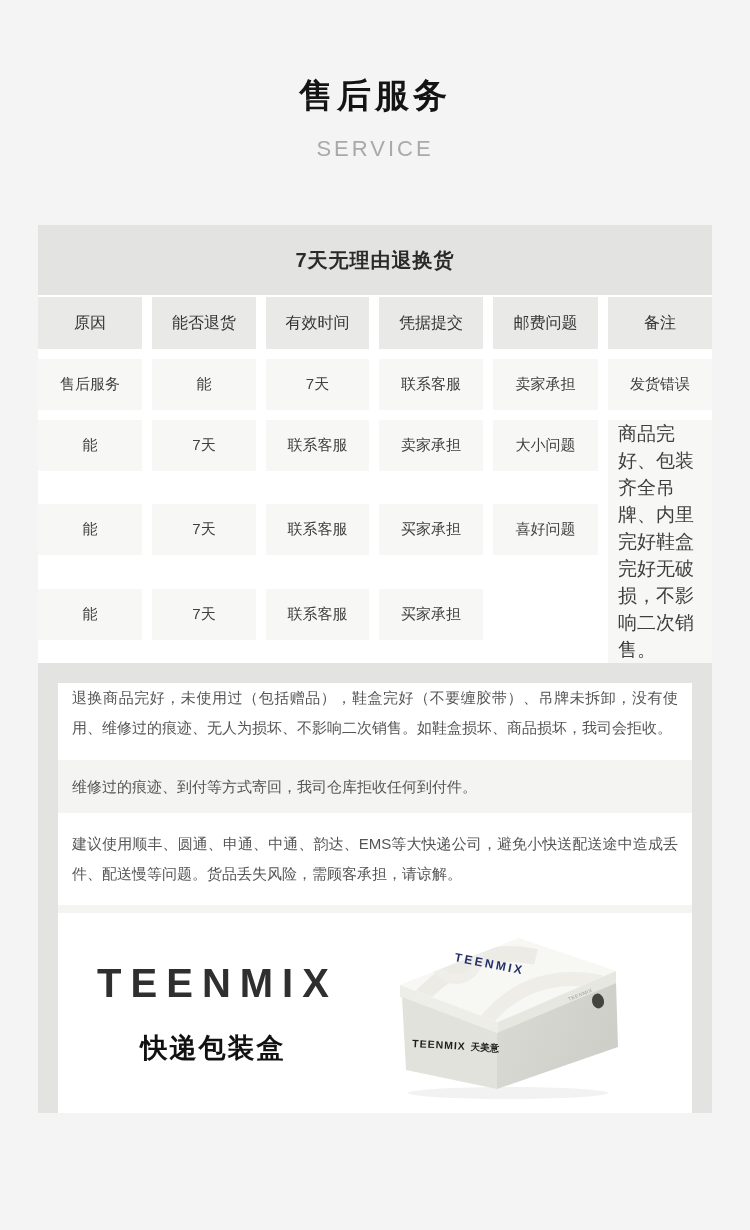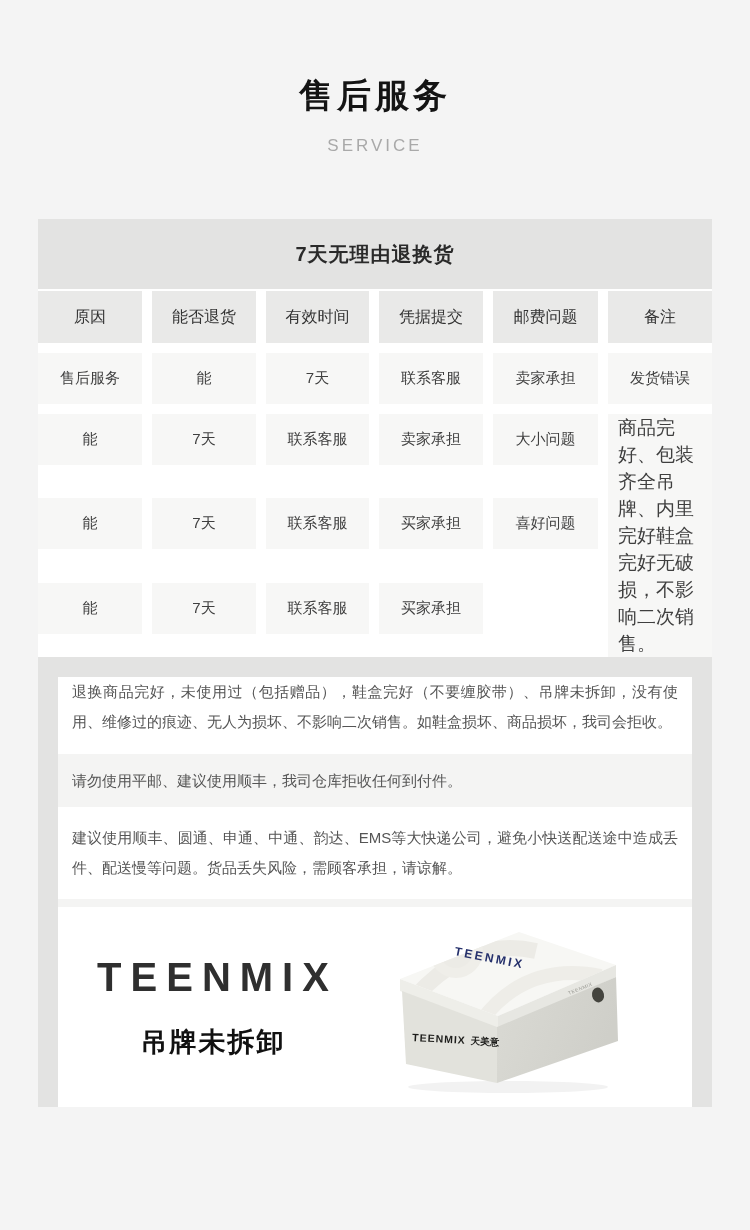--- a/index.html
+++ b/index.html
@@ -10,21 +10,21 @@
     font-family:"Liberation Sans","DejaVu Sans",sans-serif;
     color:#333;
   }
   
   .page-header { text-align:center; padding-top:78px; }
   .page-title {
     font-size:34px; font-weight:700; letter-spacing:4px;
     color:#141414; line-height:1;
   }
   .page-subtitle {
-    margin-top:24px; font-size:17px; letter-spacing:3px;
+    margin-top:24px; font-size:22px; letter-spacing:3px;
     color:#a9a9a9; font-weight:400;
   }
   
   .container {
     width:674px; margin:63px auto 0; background:#e3e3e2;
   }
   .banner {
     height:70px; display:flex; align-items:center; justify-content:center;
     font-size:20px; font-weight:700; color:#2a2a2a; letter-spacing:1px;
   }
@@ -128,30 +128,30 @@
     <div class="td">能</div>
     <div class="td">7天</div>
     <div class="td">联系客服</div>
     <div class="td">买家承担</div>
   </div>
 
   <div class="panel">
 
     <p class="para">退换商品完好，未使用过（包括赠品），鞋盒完好（不要缠胶带）、吊牌未拆卸，没有使用、维修过的痕迹、无人为损坏、不影响二次销售。如鞋盒损坏、商品损坏，我司会拒收。</p>
 
-    <div class="para-stripe">请勿使用平邮、建议使用顺丰，我司仓库拒收任何到付件。</div>
+    <div class="para-stripe">维修过的痕迹、到付等方式寄回，我司仓库拒收任何到付件。</div>
 
     <p class="para para-3">建议使用顺丰、圆通、申通、中通、韵达、EMS等大快递公司，避免小快送配送途中造成丢件、配送慢等问题。货品丢失风险，需顾客承担，请谅解。</p>
 
     <div class="divider"></div>
 
     <div class="packaging">
       <div class="brand-block">
         <div class="brand-name">TEENMIX</div>
-        <div class="brand-label">吊牌未拆卸</div>
+        <div class="brand-label">快递包装盒</div>
       </div>
 
       <svg class="box-art" width="240" height="178" viewBox="0 0 240 178" aria-hidden="true">
         <defs>
           <clipPath id="lidClip">
             <polygon points="14,58 133,11 230,44 112,95"></polygon>
           </clipPath>
           <linearGradient id="sideGrad" x1="0" y1="0" x2="1" y2="0.3">
             <stop offset="0" stop-color="#dadad4"></stop>
             <stop offset="1" stop-color="#cfcfc9"></stop>

